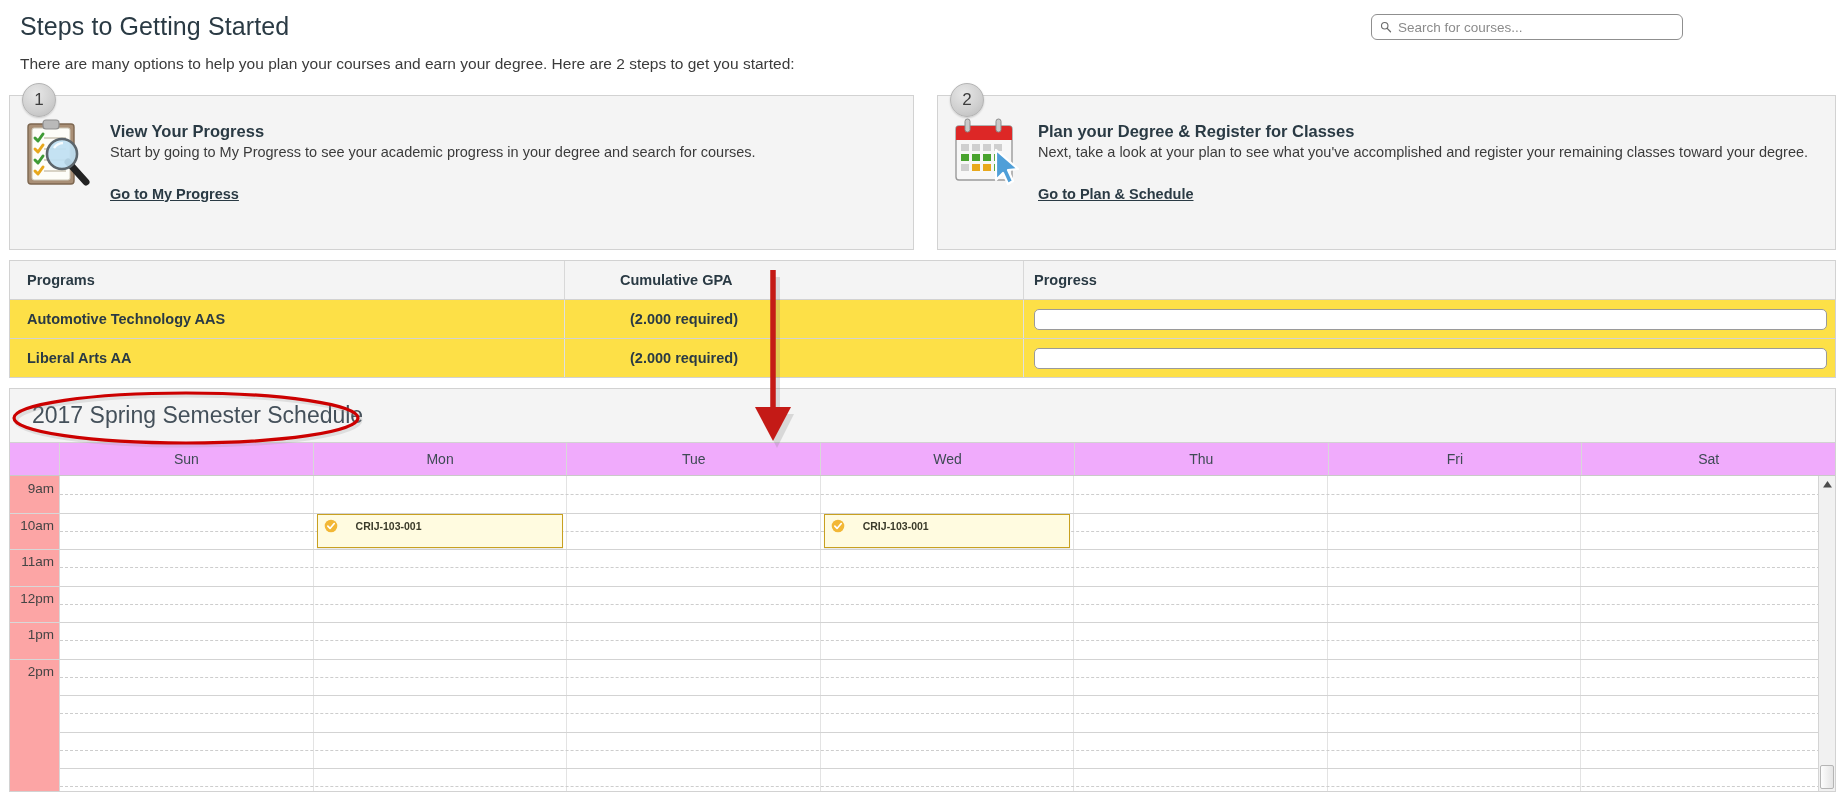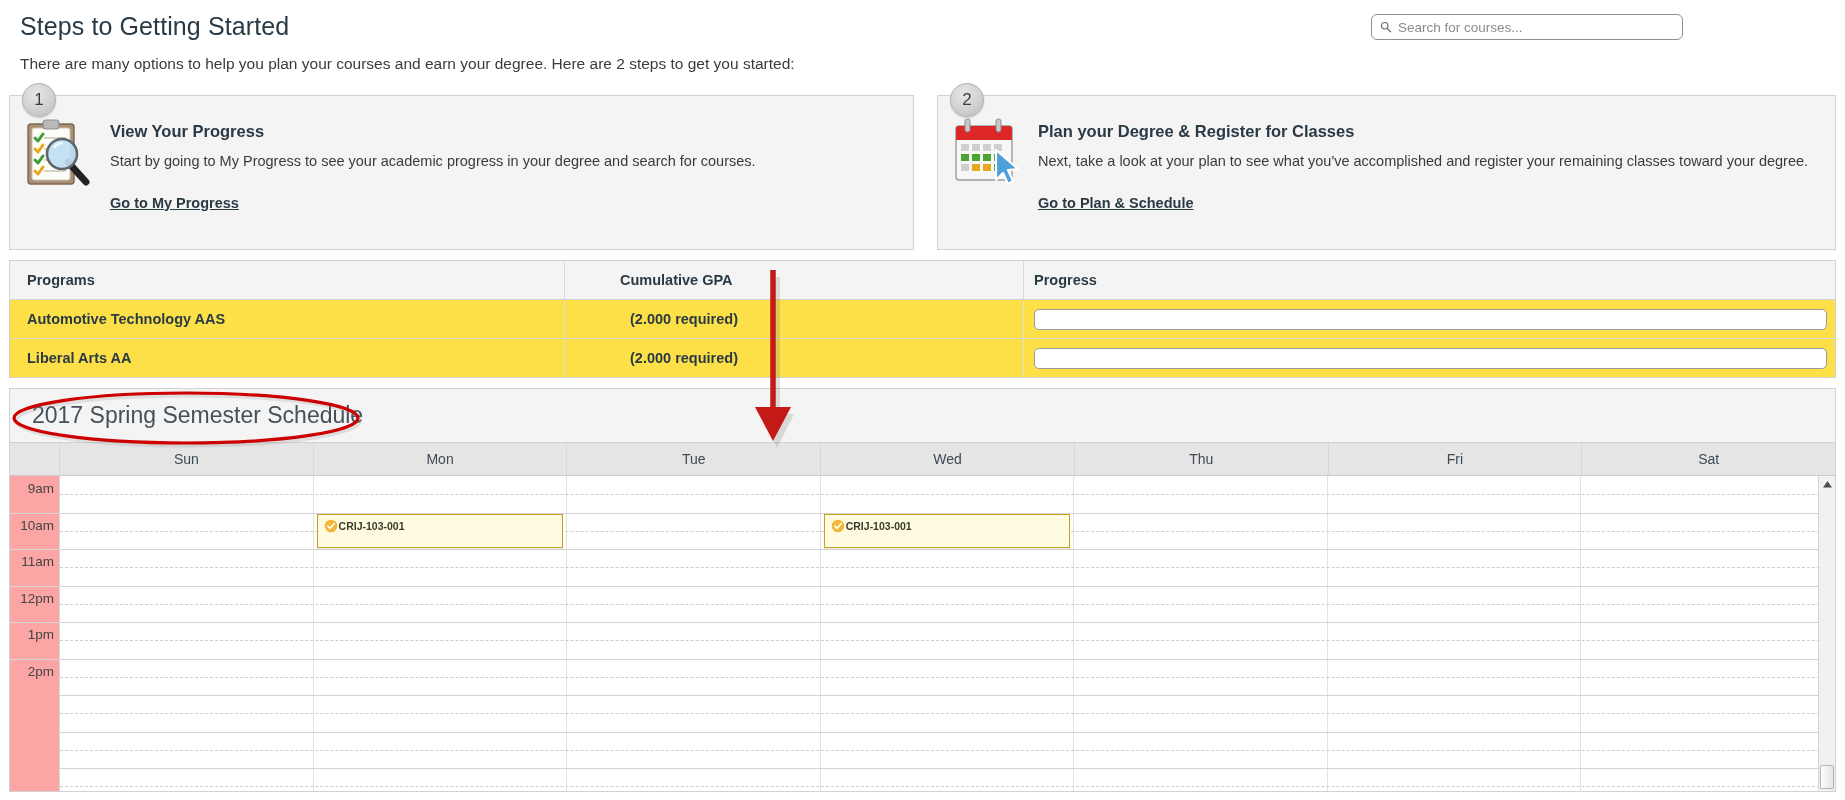--- a/index.html
+++ b/index.html
@@ -62,21 +62,21 @@
     background: radial-gradient(circle at 40% 30%, #e7e7e7 0%, #cfcfcf 60%, #b9b9b9 100%);
     border: 1px solid #b4b4b4;
     color: #3d3d3d; font-size: 17px;
     display: flex; align-items: center; justify-content: center;
     box-shadow: 0 1px 2px rgba(0,0,0,.18);
   }
 
   .card-icon { position: absolute; left: 14px; top: 22px; width: 78px; height: 72px; }
   .card-body { position: absolute; left: 100px; top: 26px; right: 20px; }
   .card-h {
-    font-size: 16.5px; font-weight: bold; color: #2a3a44; margin-bottom: 11px;
+    font-size: 16.5px; font-weight: bold; color: #2a3a44; margin-bottom: 2px;
   }
   .card-p { font-size: 14.5px; line-height: 1.28; color: #3b3b3b; max-width: 680px; }
   .card.two .card-p { max-width: 780px; }
   .card-link {
     display: inline-block; margin-top: 24px;
     font-size: 14.5px; font-weight: bold; color: #2a3a44;
     text-decoration: underline; cursor: pointer;
   }
 
   
@@ -104,21 +104,21 @@
   .sched {
     position: absolute; left: 9px; top: 388px; width: 1827px; height: 404px;
     border: 1px solid #d2d2d2; background: #fff; overflow: hidden;
   }
   .sched-head {
     height: 54px; background: #f4f4f4; border-bottom: 1px solid #d2d2d2;
     display: flex; align-items: center; padding-left: 22px;
   }
   .sched-title { font-size: 23px; color: #44505a; }
 
-  .day-head { display: flex; height: 33px; background: #e5e5e5; border-bottom: 1px solid #c9c9c9; }
+  .day-head { display: flex; height: 33px; background: #f0abfc; border-bottom: 1px solid #c9c9c9; }
   .gutter-h { width: 50px; border-right: 1px solid #d8d8d8; }
   .day-cell {
     flex: 1; display: flex; align-items: center; justify-content: center;
     font-size: 14px; color: #3e4a54; border-right: 1px solid #d8d8d8;
   }
   .day-cell:last-child { border-right: none; }
 
   .grid-wrap { position: relative; height: 316px; overflow: hidden; display: flex; }
   .gutter { width: 50px; background: #fca5a5; border-right: 1px solid #d8d8d8; position: relative; }
   .slot-label {
@@ -134,21 +134,21 @@
   }
   .col:last-child { border-right: none; }
   .hline { position: absolute; left: 0; right: 0; border-top: 1px solid #d3d3d3; }
   .hline.half { border-top: 1px dashed #cdcdcd; }
 
   .event {
     position: absolute; background: #fffbe0;
     border: 1px solid #c8a020; box-shadow: 0 1px 1px rgba(0,0,0,.08);
     overflow: hidden;
   }
-  .ev-row { display: flex; align-items: center; padding: 4px 0 0 6px; gap: 1px; }
+  .ev-row { display: flex; align-items: center; padding: 4px 0 0 6px; gap: 18px; }
   .check-ic { width: 14px; height: 14px; flex: 0 0 14px; }
   .ev-text { font-size: 10.5px; font-weight: bold; color: #3a3a2a; white-space: nowrap; }
 
   
   .vscroll {
     position: absolute; right: 0; top: 87px; width: 17px; bottom: 0;
     background: #f1f1f1; border-left: 1px solid #d4d4d4;
   }
   .vs-up {
     position: absolute; top: 0; left: 0; width: 16px; height: 17px;

